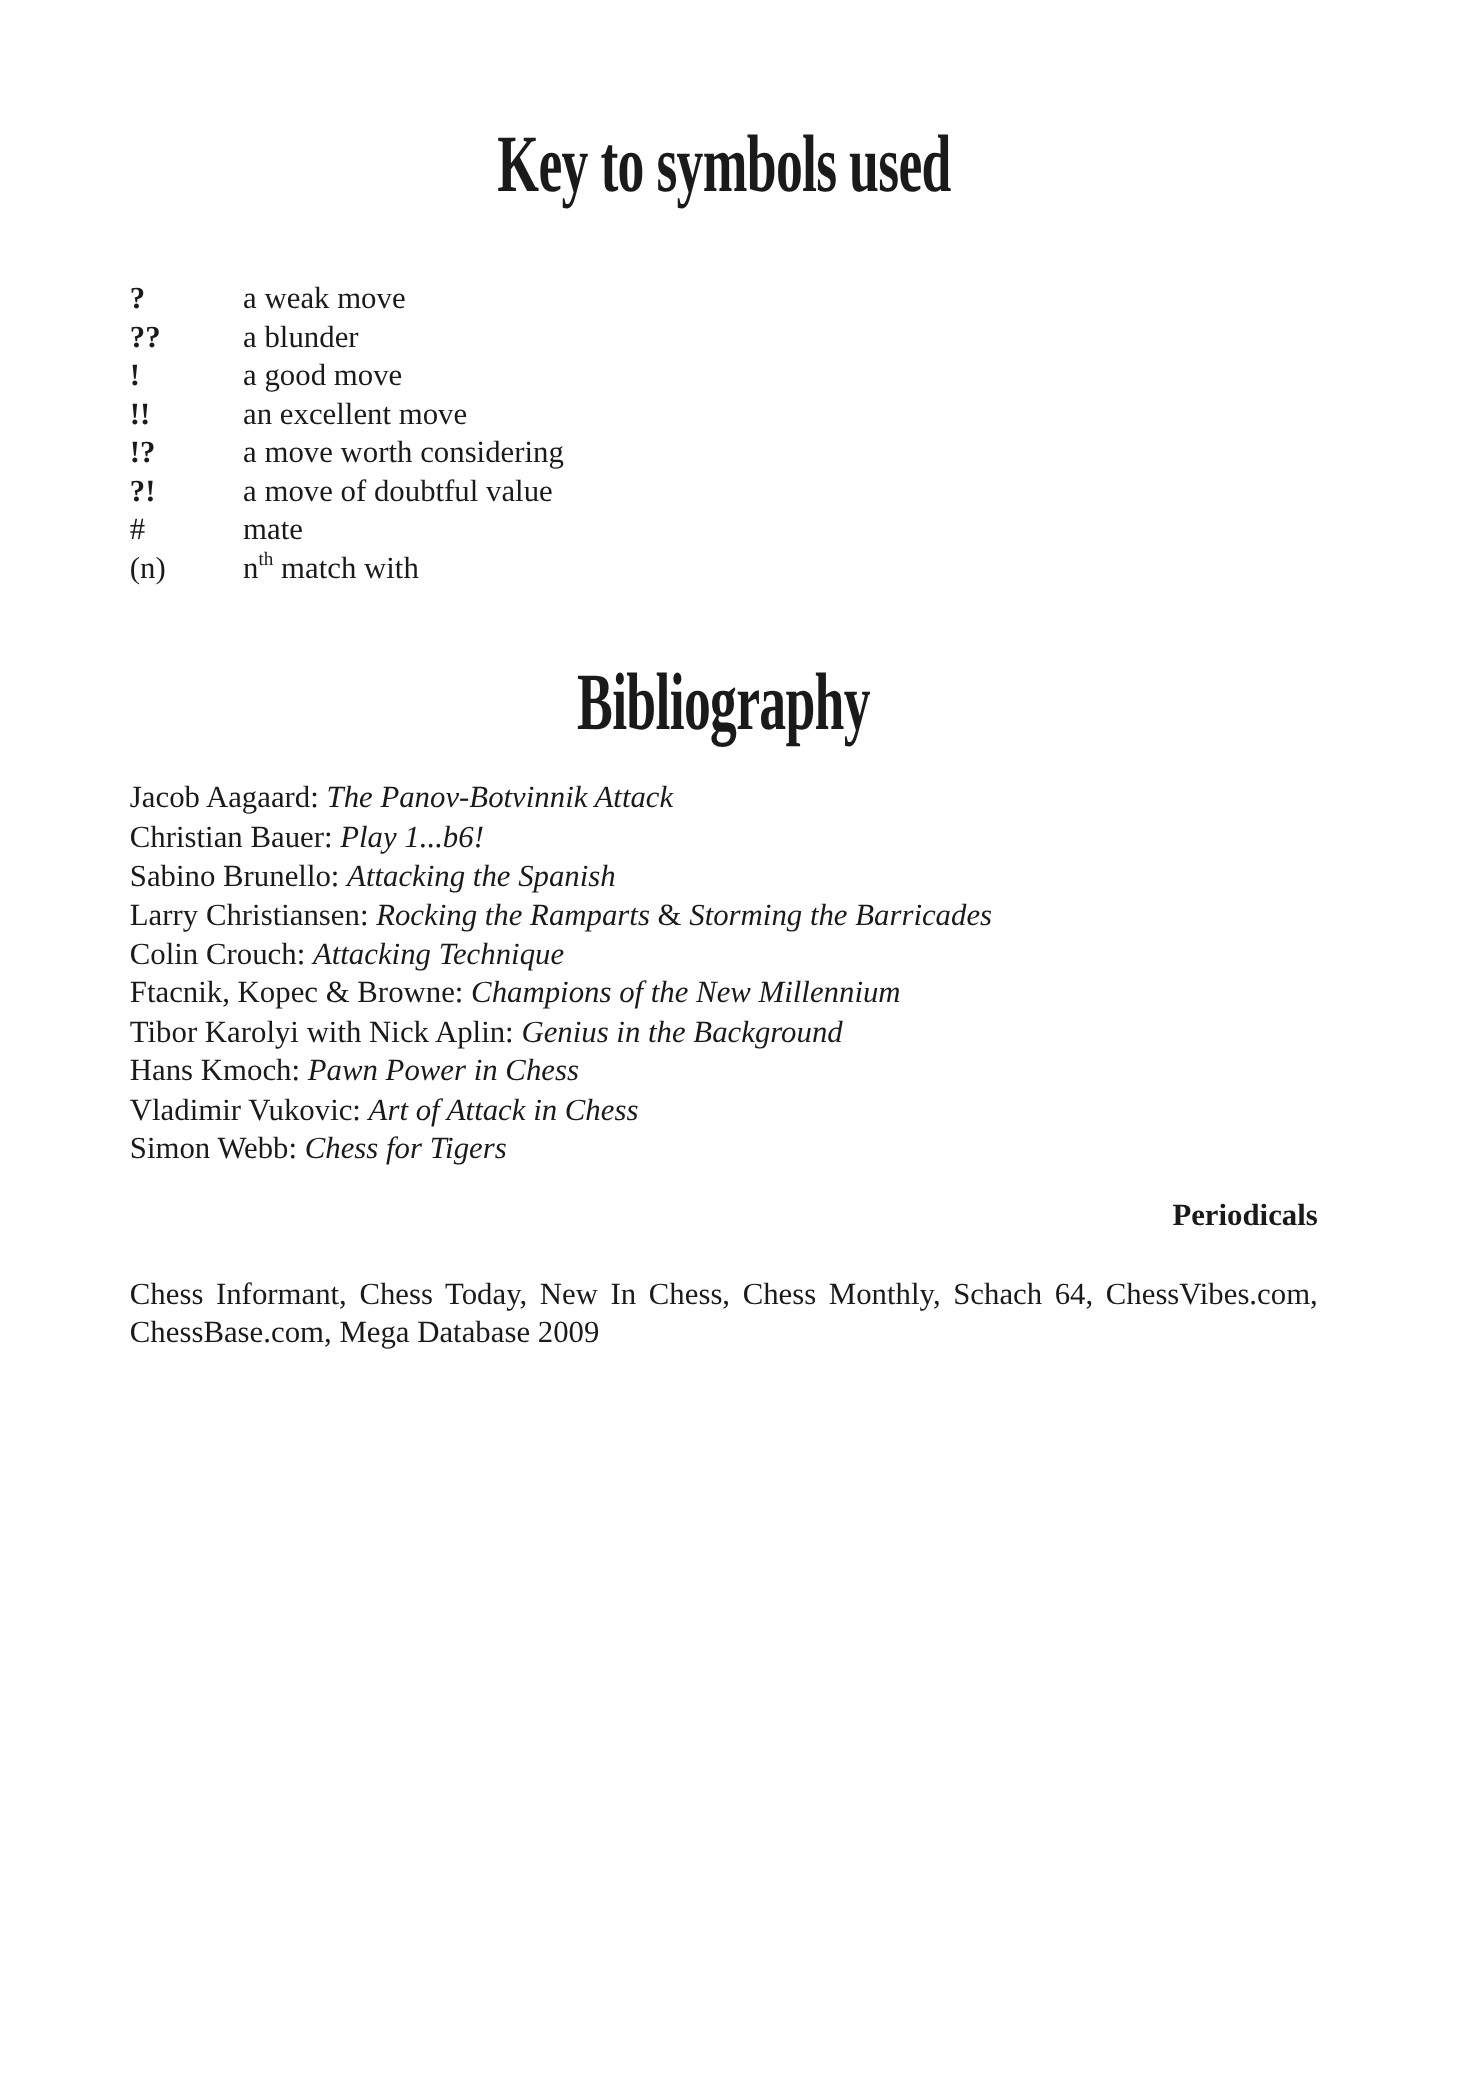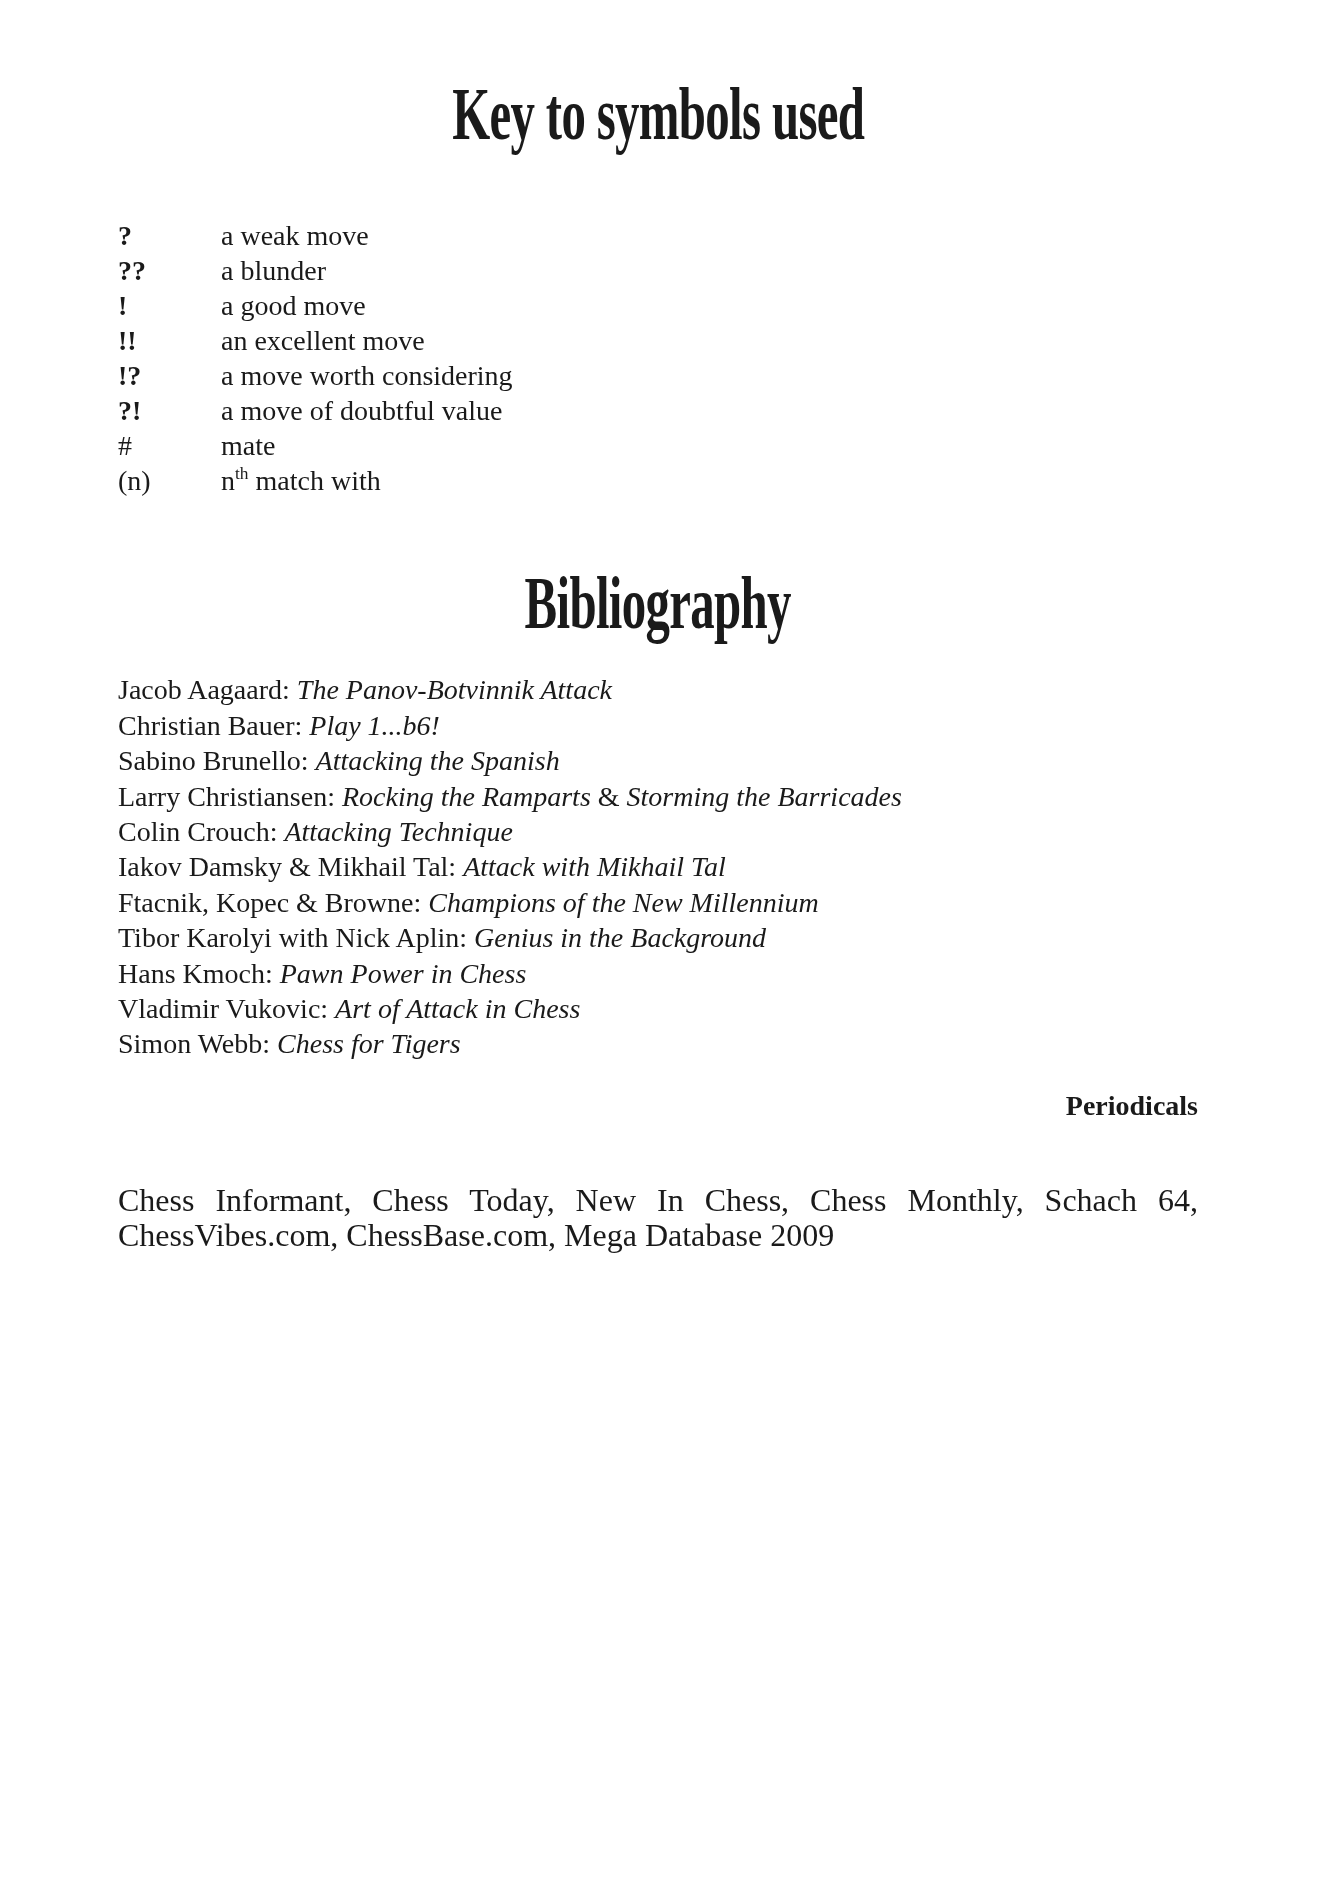--- a/index.html
+++ b/index.html
@@ -30,21 +30,21 @@
     line-height: 1.05;
     white-space: nowrap;
   }
   .condensed {
     display: inline-block;
     transform: scaleX(0.66);
     transform-origin: 50% 50%;
     letter-spacing: -1px;
   }
   .key-title {
-    padding-top: 76px;
+    padding-top: 112px;
   }
   
   .symbols-list {
     margin-top: 64px;
     font-size: 28px;
     line-height: 35px;
   }
   .symbol-row {
     display: flex;
   }
@@ -75,22 +75,22 @@
     font-style: italic;
   }
   .periodicals-heading {
     margin-top: 26px;
     font-size: 28px;
     line-height: 35px;
     font-weight: bold;
     text-align: right;
   }
   .periodicals-text {
-    margin-top: 60px;
-    font-size: 32px;
+    margin-top: 36px;
+    font-size: 28px;
     line-height: 35px;
     text-align: justify;
   }
 </style>
 </head>
 <body>
 
 <div class="page">
 
   <h1 class="section-title key-title"><span class="condensed">Key to symbols used</span></h1>
@@ -131,21 +131,20 @@
     </div>
 
   <h1 class="section-title bib-title"><span class="condensed">Bibliography</span></h1>
 
   <div class="bib-list">
       <div class="bib-entry"><span>Jacob Aagaard: </span><span class="italic">The Panov-Botvinnik Attack</span></div>
       <div class="bib-entry"><span>Christian Bauer: </span><span class="italic">Play 1...b6!</span></div>
       <div class="bib-entry"><span>Sabino Brunello: </span><span class="italic">Attacking the Spanish</span></div>
       <div class="bib-entry"><span>Larry Christiansen: </span><span class="italic">Rocking the Ramparts</span><span> &amp; </span><span class="italic">Storming the Barricades</span></div>
       <div class="bib-entry"><span>Colin Crouch: </span><span class="italic">Attacking Technique</span></div>
-      <div class="bib-entry"><span>Iakov Damsky &amp; Mikhail Tal: </span><span class="italic">Attack with Mikhail Tal</span></div>
       <div class="bib-entry"><span>Ftacnik, Kopec &amp; Browne: </span><span class="italic">Champions of the New Millennium</span></div>
       <div class="bib-entry"><span>Tibor Karolyi with Nick Aplin: </span><span class="italic">Genius in the Background</span></div>
       <div class="bib-entry"><span>Hans Kmoch: </span><span class="italic">Pawn Power in Chess</span></div>
       <div class="bib-entry"><span>Vladimir Vukovic: </span><span class="italic">Art of Attack in Chess</span></div>
       <div class="bib-entry"><span>Simon Webb: </span><span class="italic">Chess for Tigers</span></div>
     </div>
 
   <div class="periodicals-heading">Periodicals</div>
 
   <div class="periodicals-text">Chess Informant, Chess Today, New In Chess, Chess Monthly, Schach 64, ChessVibes.com, ChessBase.com, Mega Database 2009</div>

